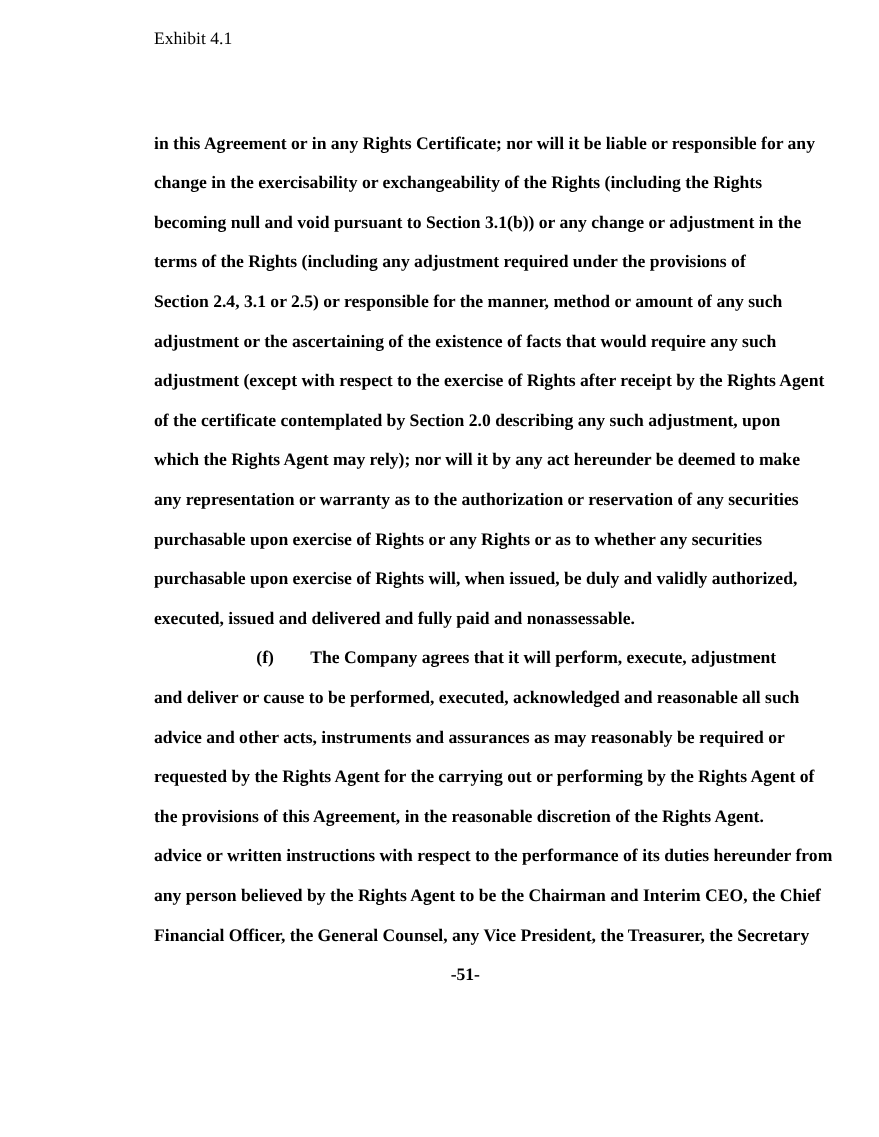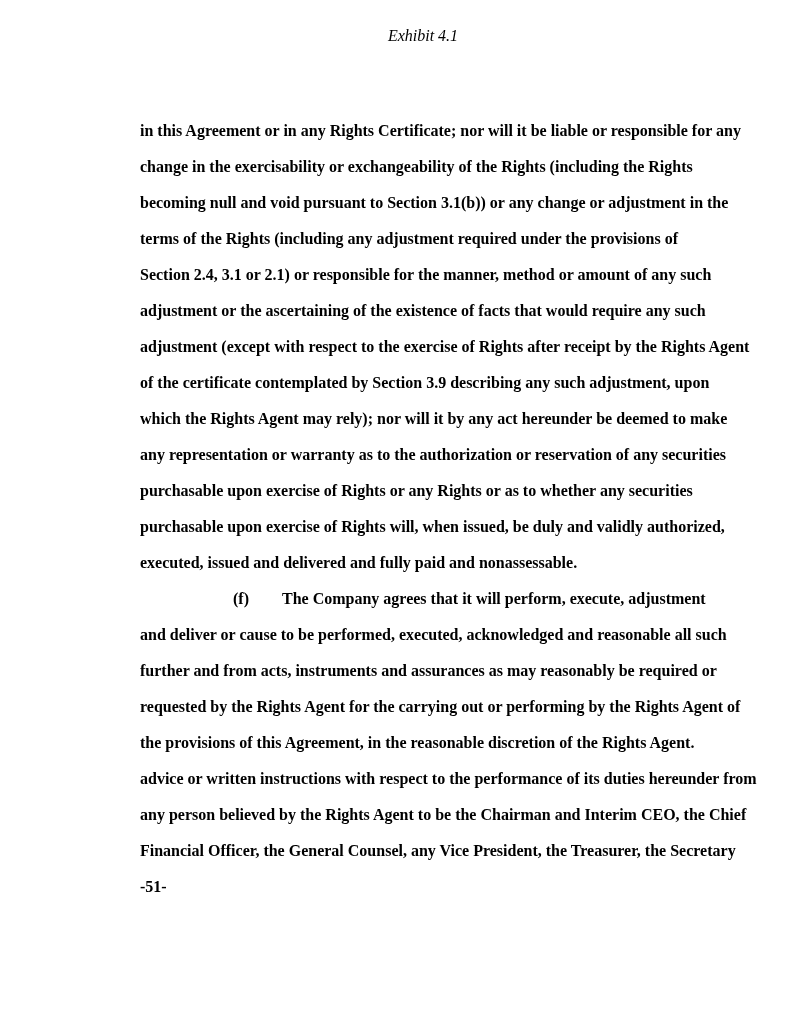--- a/index.html
+++ b/index.html
@@ -16,23 +16,22 @@
     color: #000000;
     font-family: "Liberation Serif", "DejaVu Serif", serif;
     font-size: 16px;
     overflow: hidden;
   }
   .header-line {
     position: absolute;
     top: 27px;
     left: 140px;
     right: 93px;
-    text-align: center;
+    text-align: left;
     white-space: nowrap;
-    font-style: italic;
   }
   .doc-body {
     position: absolute;
     top: 113px;
     left: 140px;
     right: 93px;
     font-weight: bold;
   }
   .line {
     height: 36px;
@@ -40,51 +39,51 @@
     white-space: nowrap;
   }
   .plabel {
     display: inline-block;
     margin-left: 93px;
   }
   .pfirst {
     margin-left: 33px;
   }
   .pagenum {
-    text-align: left;
+    text-align: center;
   }
 </style>
 </head>
 <body>
 
 <div class="page">
 
   <div class="header-line">Exhibit 4.1</div>
 
   <div class="doc-body">
 
     <div class="line">in this Agreement or in any Rights Certificate; nor will it be liable or responsible for any</div>
     <div class="line">change in the exercisability or exchangeability of the Rights (including the Rights</div>
     <div class="line">becoming null and void pursuant to Section 3.1(b)) or any change or adjustment in the</div>
     <div class="line">terms of the Rights (including any adjustment required under the provisions of</div>
-    <div class="line">Section 2.4, 3.1 or 2.1) or responsible for the manner, method or amount of any such</div>
+    <div class="line">Section 2.4, 3.1 or 2.5) or responsible for the manner, method or amount of any such</div>
     <div class="line">adjustment or the ascertaining of the existence of facts that would require any such</div>
     <div class="line">adjustment (except with respect to the exercise of Rights after receipt by the Rights Agent</div>
-    <div class="line">of the certificate contemplated by Section 3.9 describing any such adjustment, upon</div>
+    <div class="line">of the certificate contemplated by Section 2.0 describing any such adjustment, upon</div>
     <div class="line">which the Rights Agent may rely); nor will it by any act hereunder be deemed to make</div>
     <div class="line">any representation or warranty as to the authorization or reservation of any securities</div>
     <div class="line">purchasable upon exercise of Rights or any Rights or as to whether any securities</div>
     <div class="line">purchasable upon exercise of Rights will, when issued, be duly and validly authorized,</div>
     <div class="line">executed, issued and delivered and fully paid and nonassessable.</div>
 
     <div class="line">
       <span class="plabel">(f)</span><span class="pfirst">The Company agrees that it will perform, execute, adjustment</span>
     </div>
     <div class="line">and deliver or cause to be performed, executed, acknowledged and reasonable all such</div>
-    <div class="line">further and from acts, instruments and assurances as may reasonably be required or</div>
+    <div class="line">advice and other acts, instruments and assurances as may reasonably be required or</div>
     <div class="line">requested by the Rights Agent for the carrying out or performing by the Rights Agent of</div>
     <div class="line">the provisions of this Agreement, in the reasonable discretion of the Rights Agent.</div>
 
     <div class="line">advice or written instructions with respect to the performance of its duties hereunder from</div>
     <div class="line">any person believed by the Rights Agent to be the Chairman and Interim CEO, the Chief</div>
     <div class="line">Financial Officer, the General Counsel, any Vice President, the Treasurer, the Secretary</div>
 
     <div class="line pagenum">-51-</div>
 
   </div>

